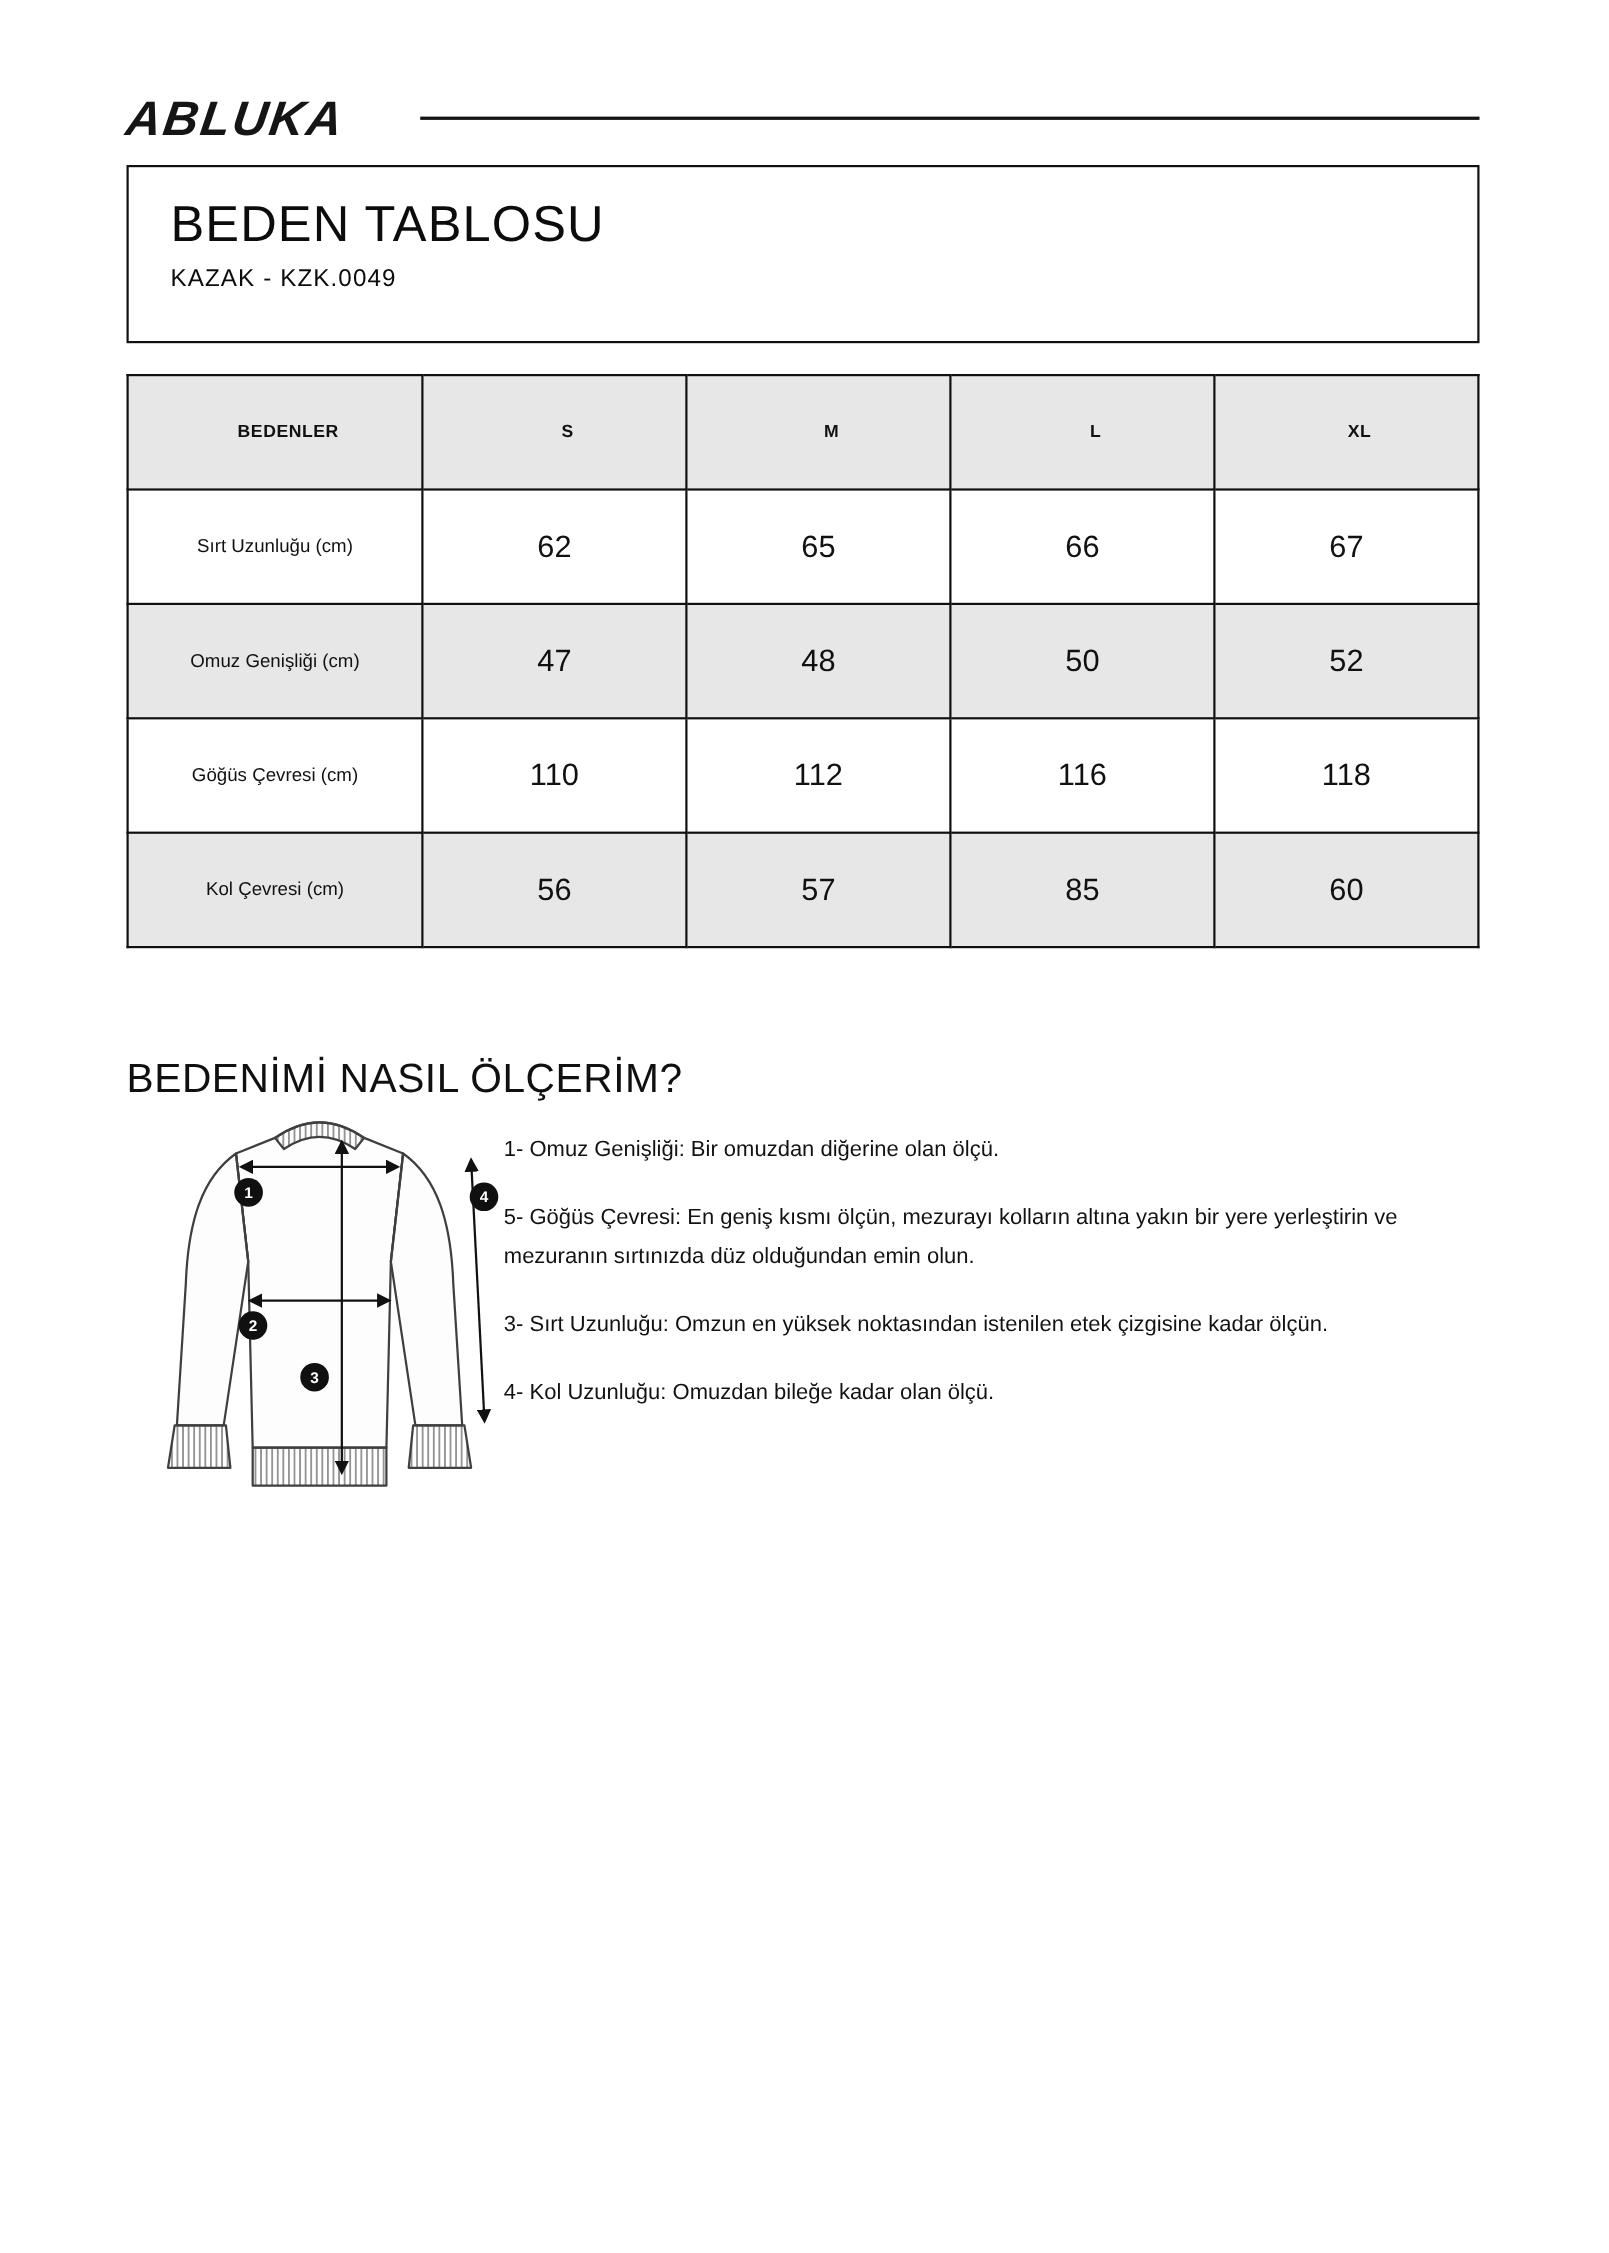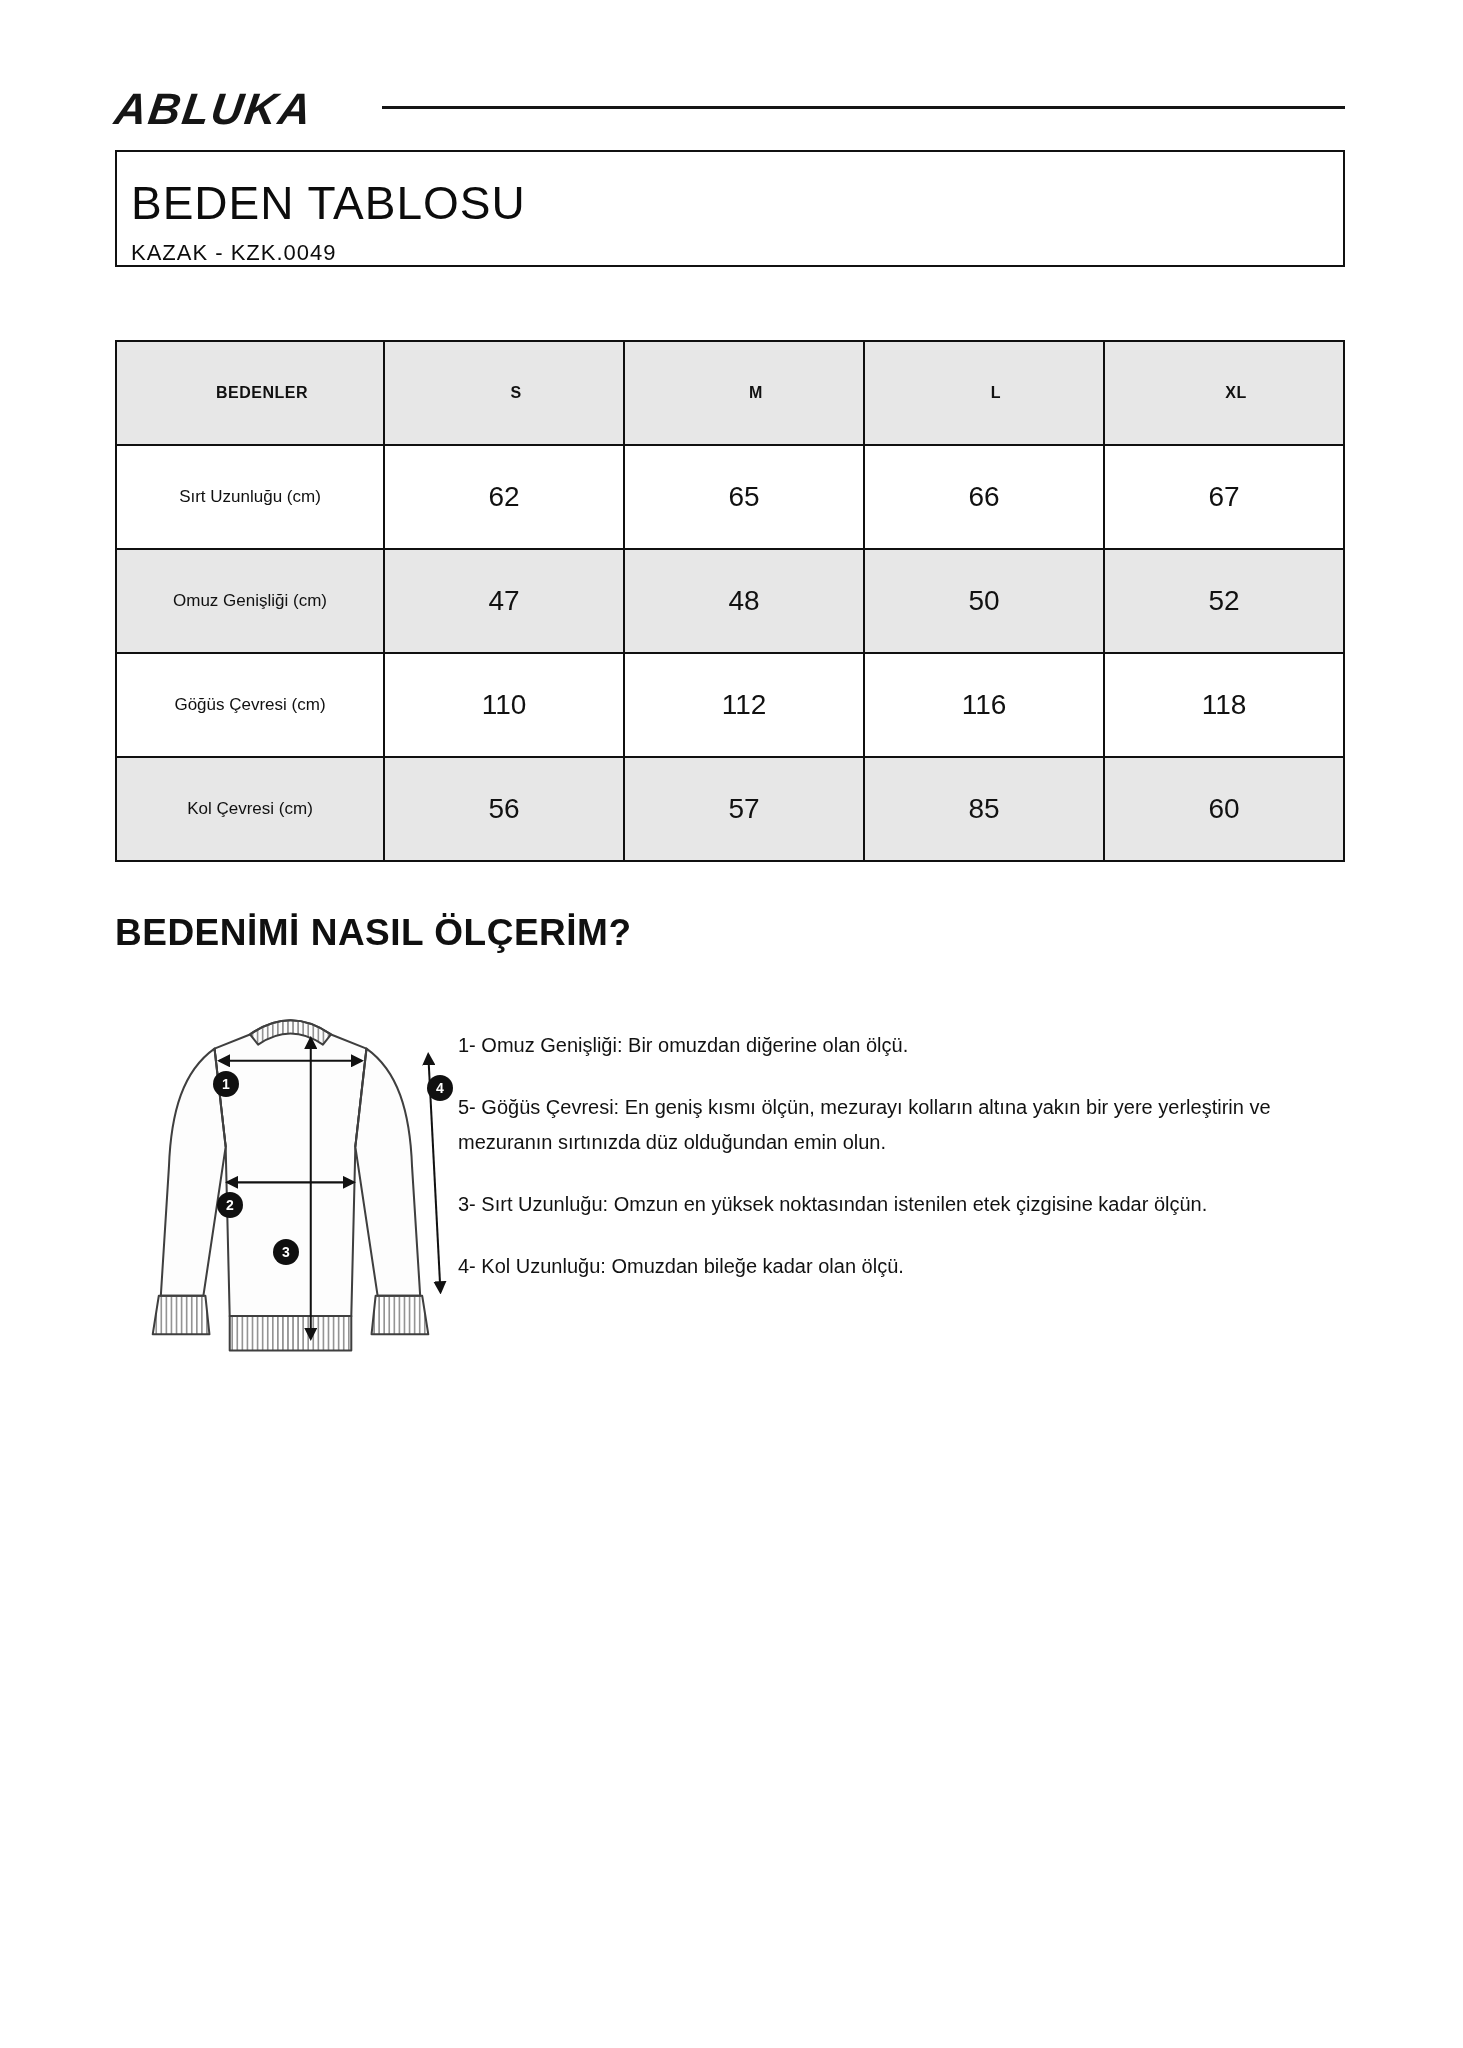--- a/index.html
+++ b/index.html
@@ -35,23 +35,23 @@
     height: 3px;
     background: #151515;
   }
 
   
   .title-box {
     position: absolute;
     left: 115px;
     top: 150px;
     width: 1230px;
-    height: 117px;
+    height: 162px;
     border: 2px solid #111;
-    padding: 24px 14px;
+    padding: 24px 38px;
   }
   .title-box .title {
     font-size: 46px;
     font-weight: 500;
     letter-spacing: 1px;
     color: #0c0c0c;
   }
   .title-box .subtitle {
     font-size: 22px;
     margin-top: 10px;
@@ -88,23 +88,23 @@
   }
   .size-table tbody td {
     font-size: 28px;
     font-weight: normal;
   }
 
   
   .measure-heading {
     position: absolute;
     left: 115px;
-    top: 912px;
+    top: 960px;
     font-size: 37px;
-    font-weight: bold;
+    font-weight: normal;
     letter-spacing: 0.5px;
     color: #101010;
   }
 
   .diagram {
     position: absolute;
     left: 118px;
     top: 1000px;
     width: 345px;
     height: 385px;

